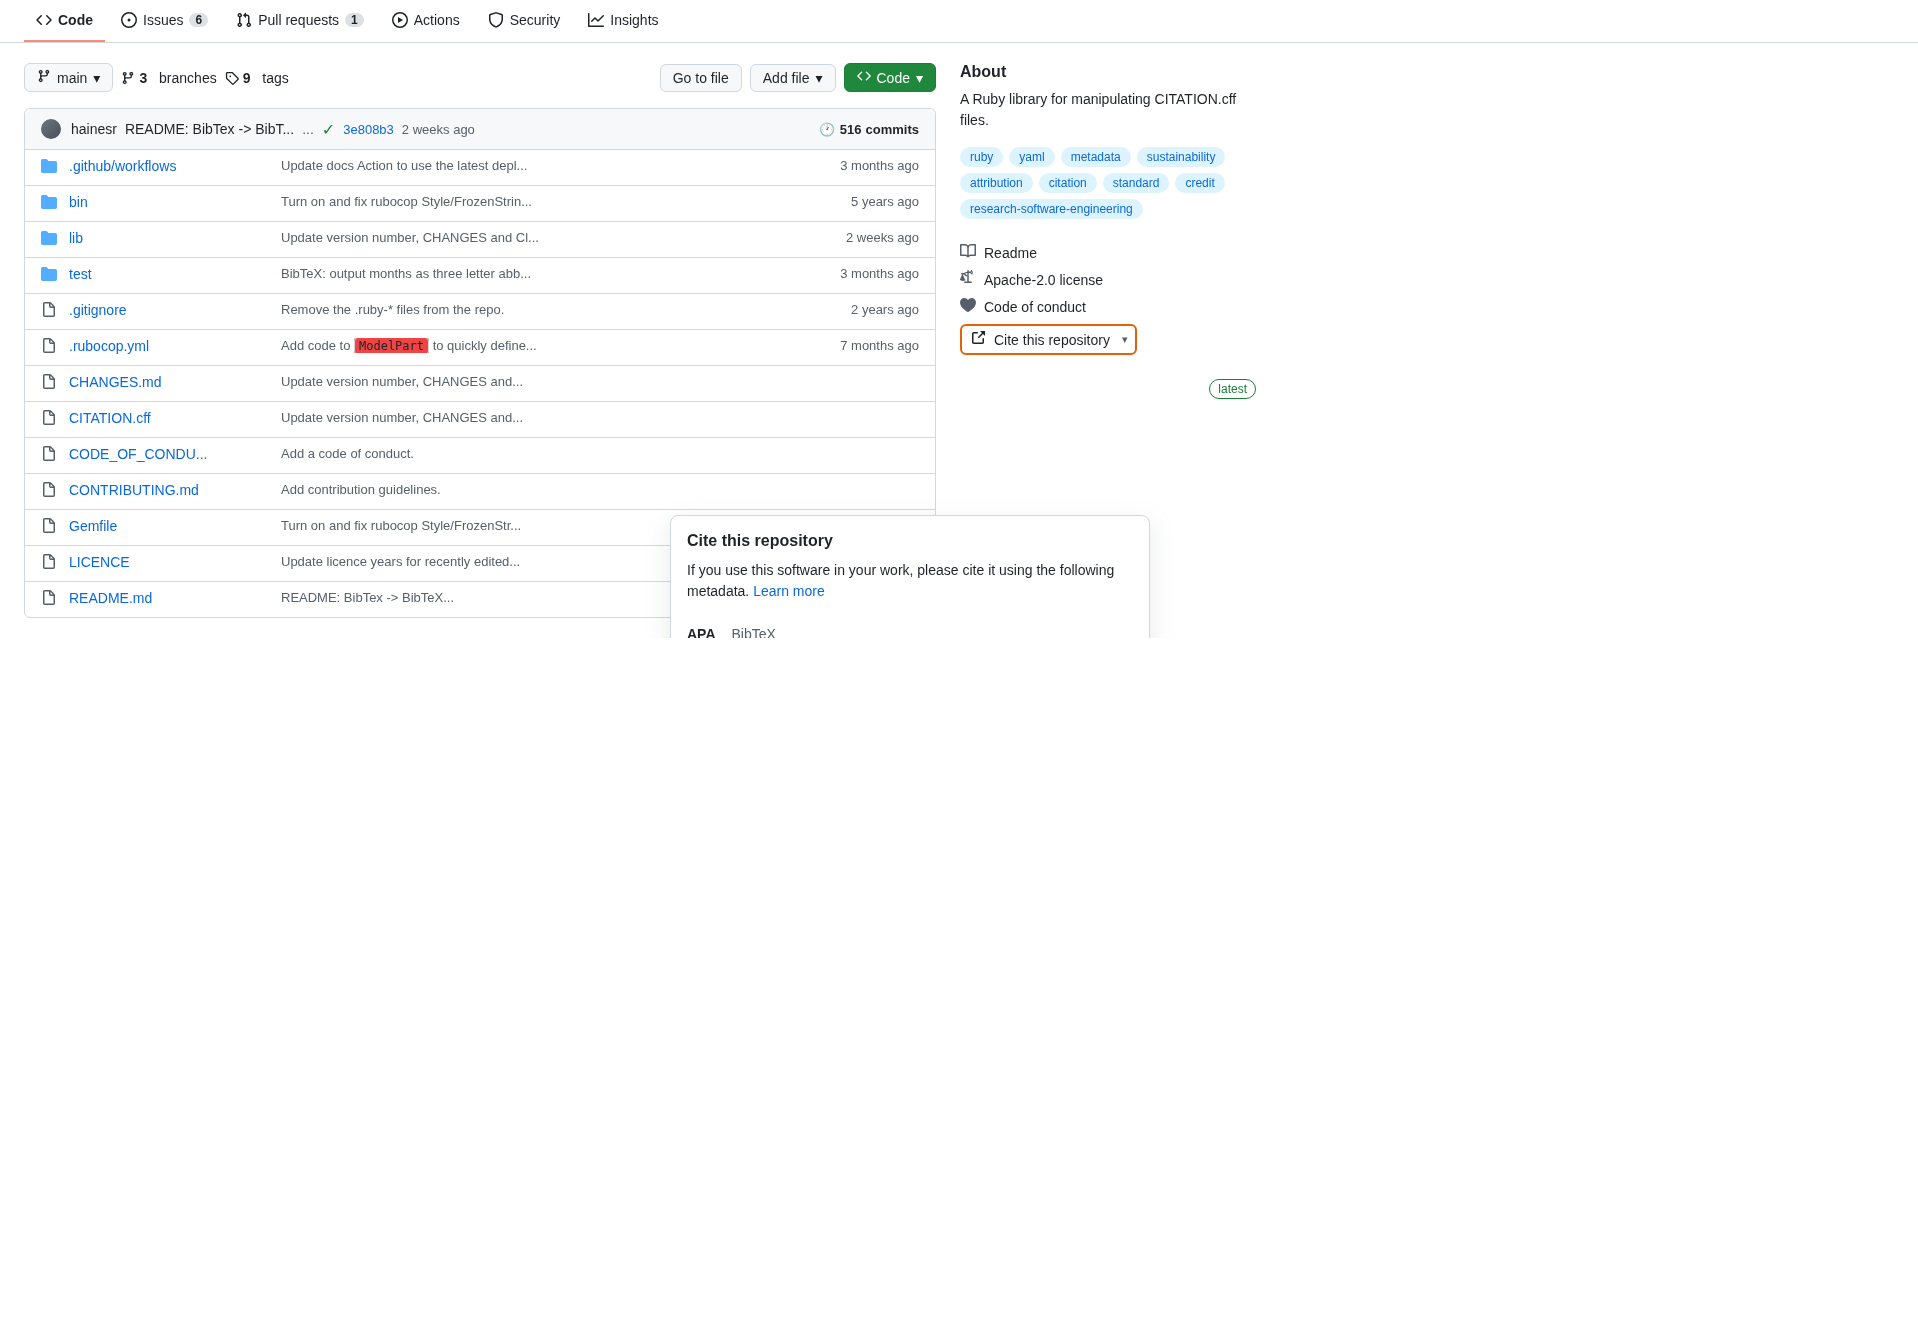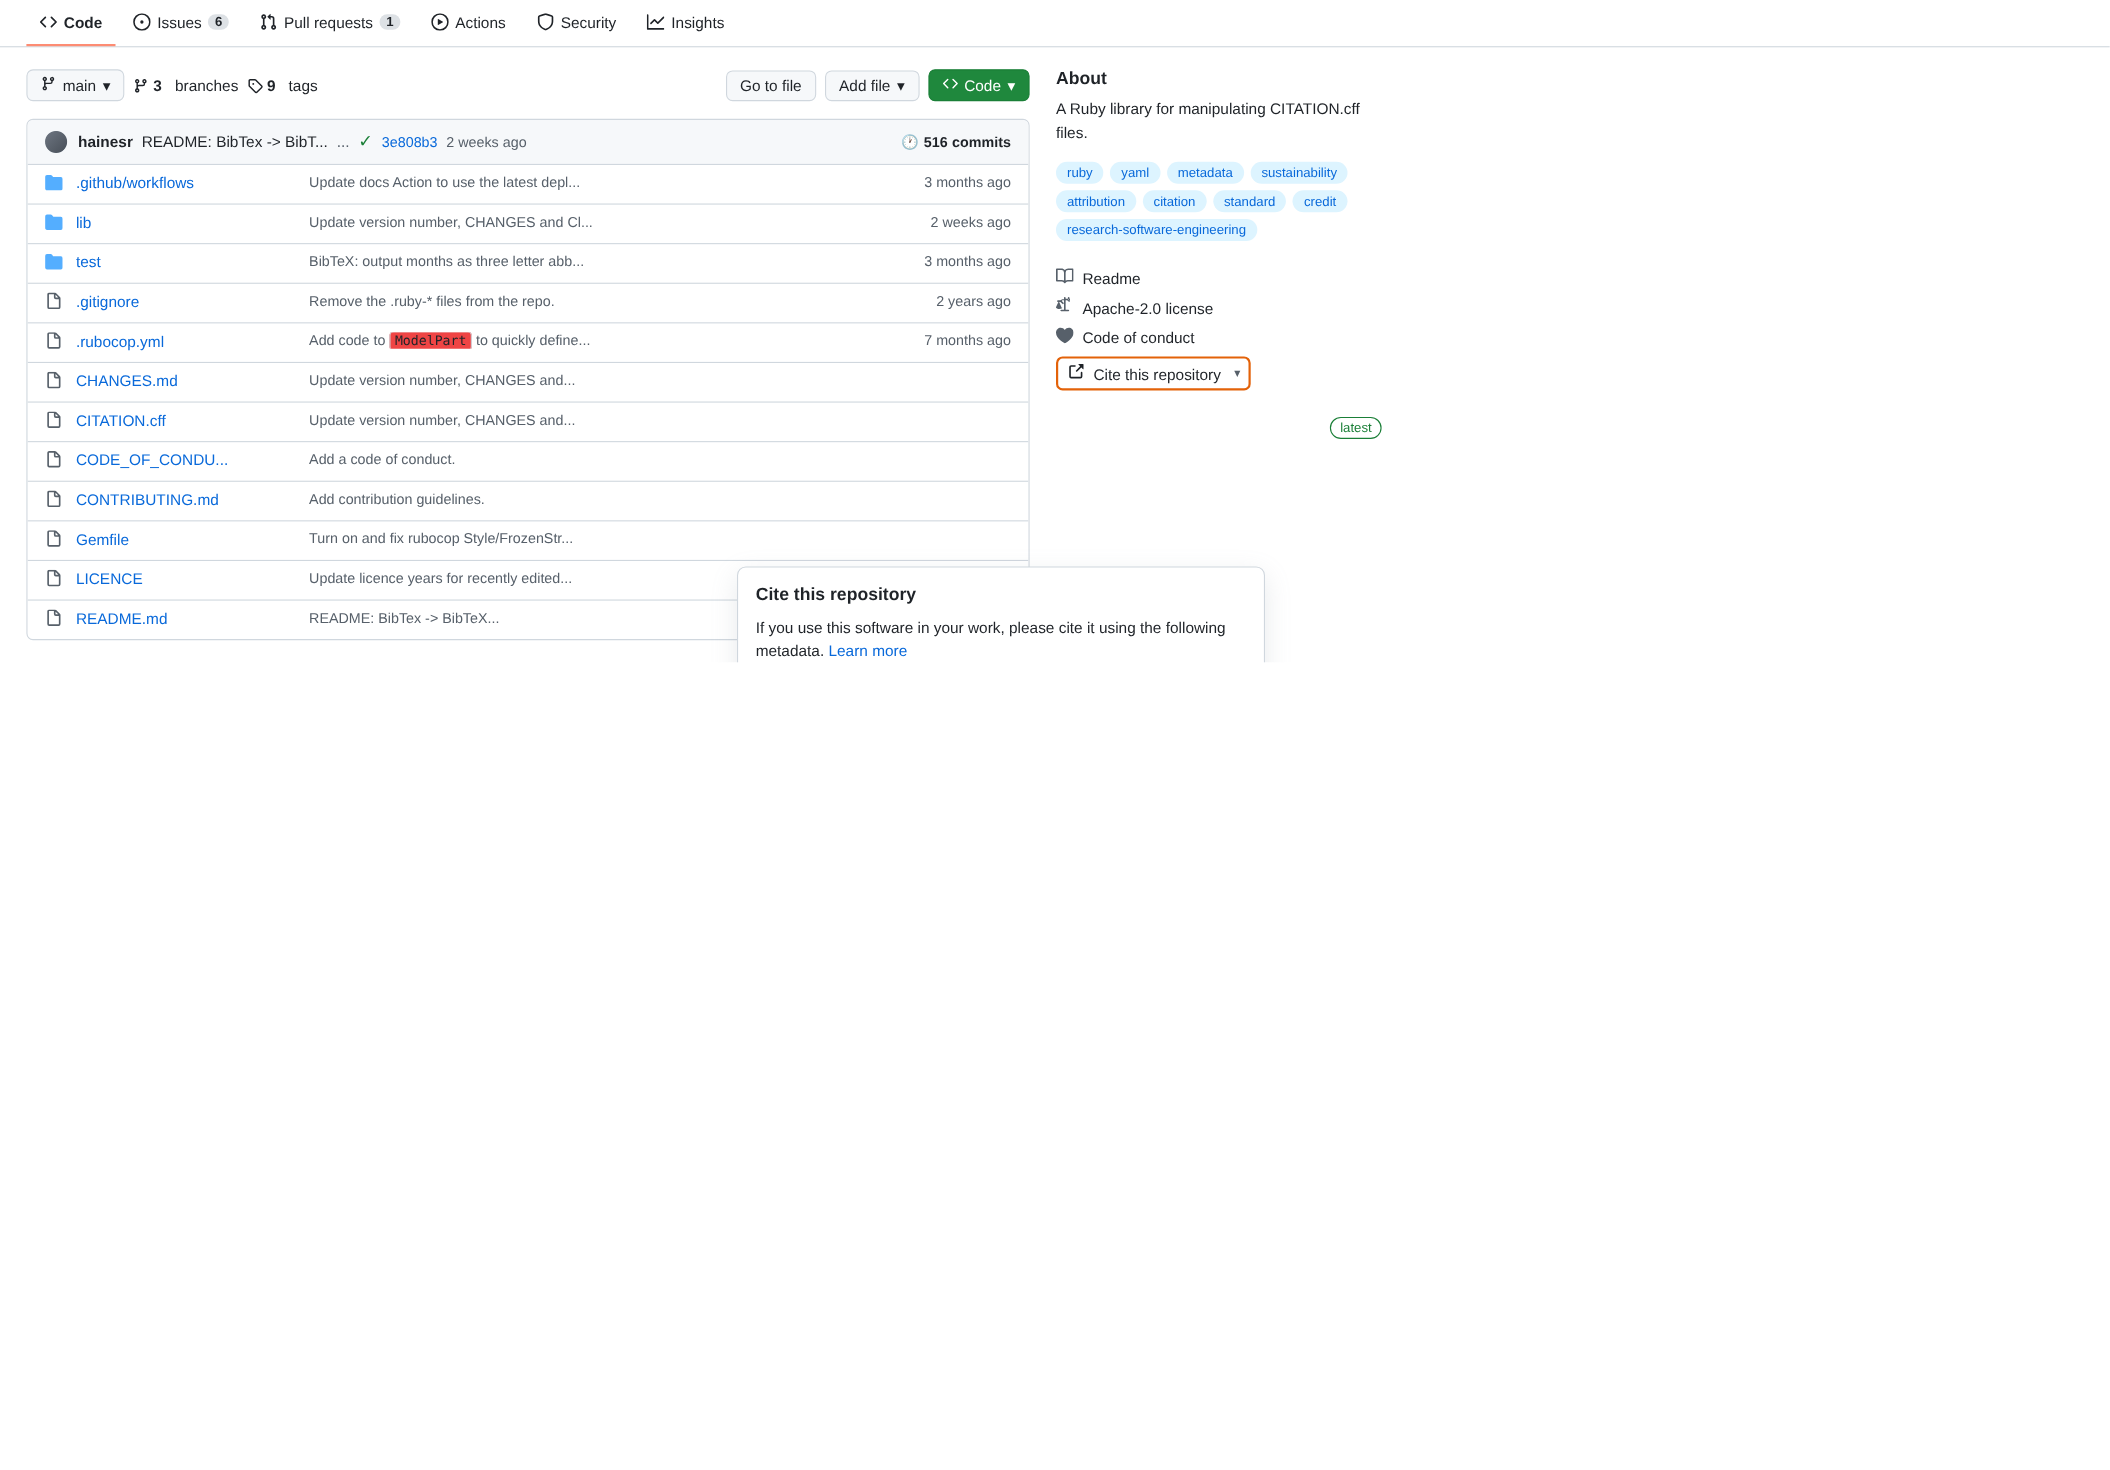--- a/index.html
+++ b/index.html
@@ -121,21 +121,21 @@
       background: linear-gradient(135deg, #6e7681 0%, #484f58 100%);
       border-radius: 50%;
     }
     .commit-info {
       display: flex;
       align-items: center;
       gap: 8px;
       flex: 1;
       font-size: 14px;
     }
-    .commit-author { font-weight: 700; text-align: center; }
+    .commit-author { font-weight: 400; text-align: center; }
     .commit-msg { color: #1f2328; }
     .commit-dots { color: #57606a; }
     .commit-hash {
       color: #0969da;
       text-decoration: none;
       font-size: 13px;
     }
     .commit-check {
       color: #1a7f37;
       font-size: 16px;
@@ -496,20 +496,30 @@
         <span class="file-name">.github/workflows</span>
         <span class="file-commit">Update docs Action to use the latest depl...</span>
         <span class="file-time">3 months ago</span>
       </div>
       <div class="file-row">
         <span class="file-icon folder-icon">
           <svg width="16" height="16" viewBox="0 0 16 16" fill="#54aeff">
               <path d="M1.75 1A1.75 1.75 0 000 2.75v10.5C0 14.216.784 15 1.75 15h12.5A1.75 1.75 0 0016 13.25v-8.5A1.75 1.75 0 0014.25 3H7.5a.25.25 0 01-.2-.1l-.9-1.2C6.07 1.26 5.55 1 5 1H1.75z"></path>
             </svg>
         </span>
+        <span class="file-name">bin</span>
+        <span class="file-commit">Turn on and fix rubocop Style/FrozenStrin...</span>
+        <span class="file-time">5 years ago</span>
+      </div>
+      <div class="file-row">
+        <span class="file-icon folder-icon">
+          <svg width="16" height="16" viewBox="0 0 16 16" fill="#54aeff">
+              <path d="M1.75 1A1.75 1.75 0 000 2.75v10.5C0 14.216.784 15 1.75 15h12.5A1.75 1.75 0 0016 13.25v-8.5A1.75 1.75 0 0014.25 3H7.5a.25.25 0 01-.2-.1l-.9-1.2C6.07 1.26 5.55 1 5 1H1.75z"></path>
+            </svg>
+        </span>
         <span class="file-name">lib</span>
         <span class="file-commit">Update version number, CHANGES and Cl...</span>
         <span class="file-time">2 weeks ago</span>
       </div>
       <div class="file-row">
         <span class="file-icon folder-icon">
           <svg width="16" height="16" viewBox="0 0 16 16" fill="#54aeff">
               <path d="M1.75 1A1.75 1.75 0 000 2.75v10.5C0 14.216.784 15 1.75 15h12.5A1.75 1.75 0 0016 13.25v-8.5A1.75 1.75 0 0014.25 3H7.5a.25.25 0 01-.2-.1l-.9-1.2C6.07 1.26 5.55 1 5 1H1.75z"></path>
             </svg>
         </span>

